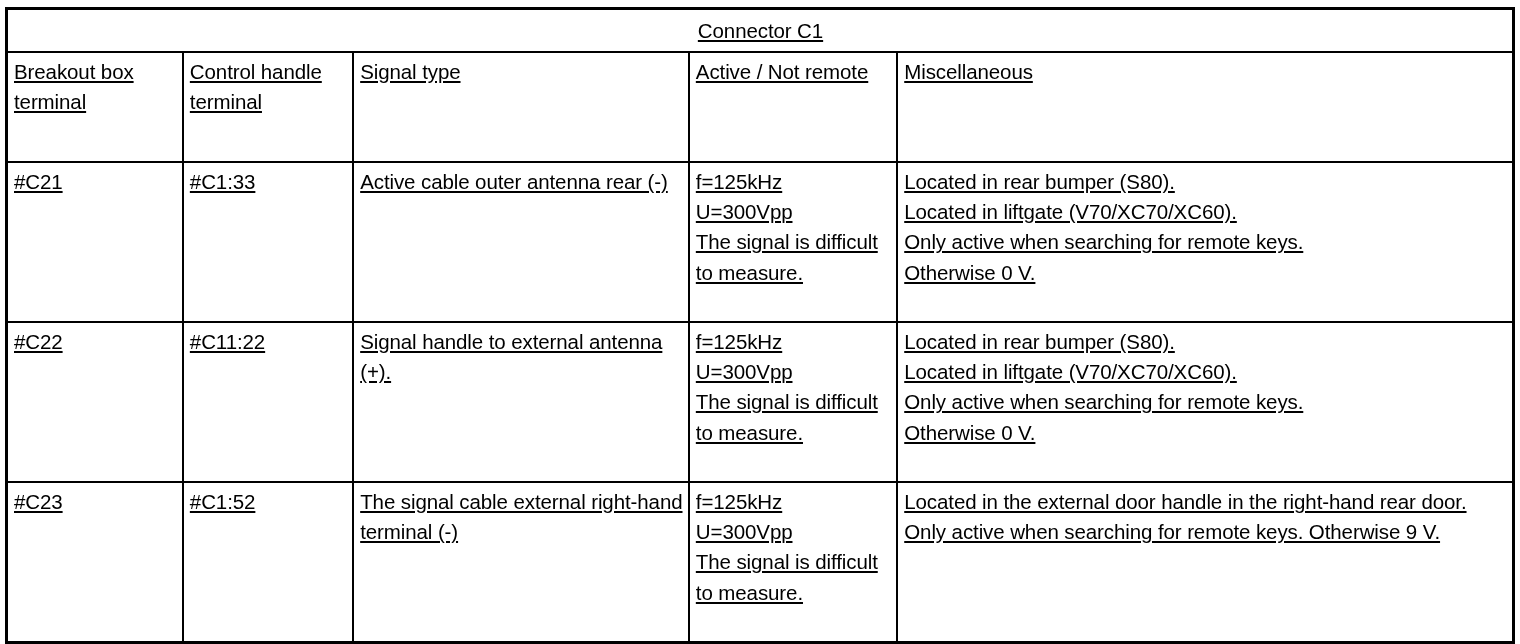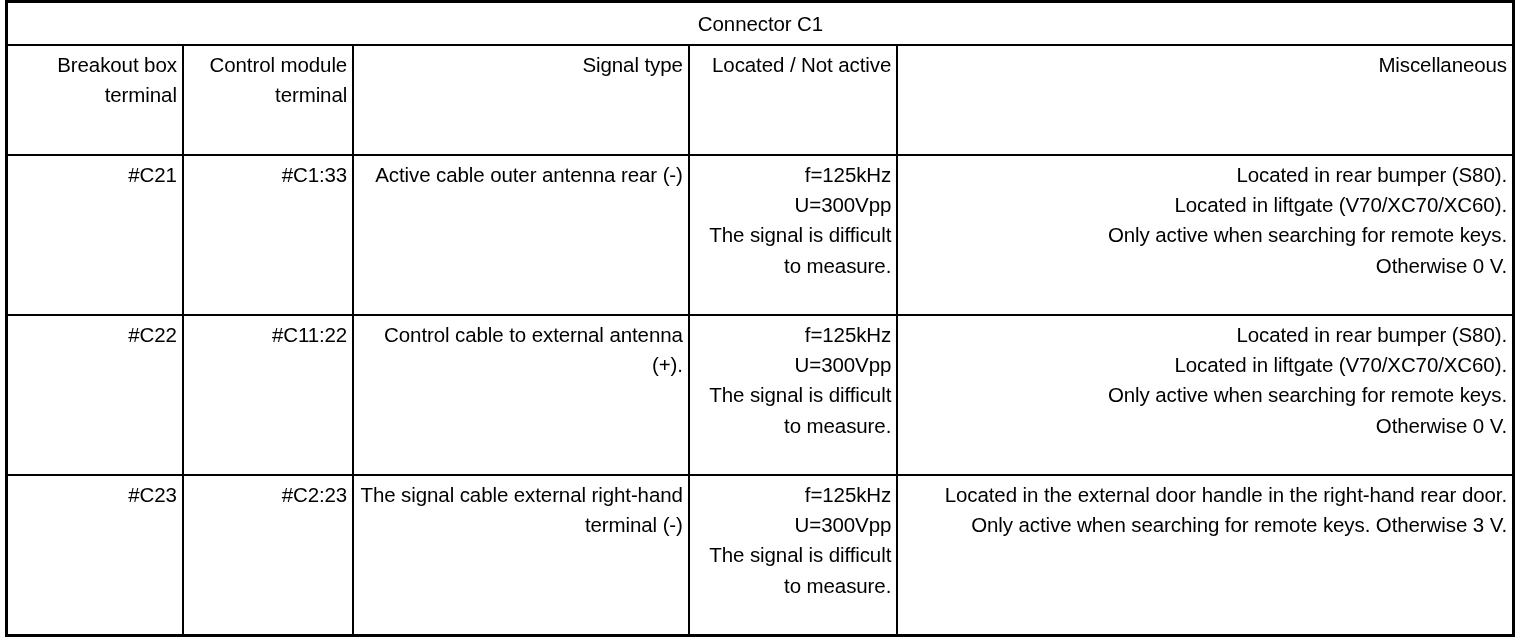--- a/index.html
+++ b/index.html
@@ -13,36 +13,37 @@
     height: 644px;
     font-family: "Liberation Sans", sans-serif;
     color: #000000;
     overflow: hidden;
   }
 
   .table-wrap {
     box-sizing: border-box;
     width: 1520px;
     height: 579px;
-    padding: 0 5px 4px 5px;
+    padding: 7px 5px 4px 5px;
+    text-decoration: underline;
   }
 
   table.spec-table {
     border-collapse: collapse;
     table-layout: fixed;
     width: 1510px;
     height: 636px;
     border: 3px solid #000000;
   }
 
   table.spec-table td,
   table.spec-table th {
     border: 2px solid #000000;
     vertical-align: top;
-    text-align: right;
+    text-align: left;
     padding: 4px 5px 4px 6px;
     font-size: 20.5px;
     line-height: 1.47;
     font-weight: normal;
     letter-spacing: -0.1px;
   }
 
   
   .title-cell {
     text-align: center !important;
@@ -88,55 +89,55 @@
       <col class="c-signal">
       <col class="c-active">
       <col class="c-misc">
     </colgroup>
     <thead>
       <tr class="r-title">
         <th class="title-cell" colspan="5">Connector C1</th>
       </tr>
       <tr class="r-header">
         <th class="hdr">Breakout box terminal</th>
-        <th class="hdr">Control module terminal</th>
+        <th class="hdr">Control handle terminal</th>
         <th class="hdr">Signal type</th>
-        <th class="hdr">Located / Not active</th>
+        <th class="hdr">Active / Not remote</th>
         <th class="hdr">Miscellaneous</th>
       </tr>
     </thead>
     <tbody>
       <tr class="r-data">
         <td>#C21</td>
         <td>#C1:33</td>
         <td>Active cable outer antenna rear (-)</td>
         <td class="nowrap-block">f=125kHz
 U=300Vpp
 The signal is difficult to measure.</td>
         <td class="nowrap-block">Located in rear bumper (S80).
 Located in liftgate (V70/XC70/XC60).
 Only active when searching for remote keys.
 Otherwise 0 V.</td>
       </tr>
       <tr class="r-data">
         <td>#C22</td>
         <td>#C11:22</td>
-        <td>Control cable to external antenna (+).</td>
+        <td>Signal handle to external antenna (+).</td>
         <td class="nowrap-block">f=125kHz
 U=300Vpp
 The signal is difficult to measure.</td>
         <td class="nowrap-block">Located in rear bumper (S80).
 Located in liftgate (V70/XC70/XC60).
 Only active when searching for remote keys.
 Otherwise 0 V.</td>
       </tr>
       <tr class="r-data">
         <td>#C23</td>
-        <td>#C2:23</td>
+        <td>#C1:52</td>
         <td>The signal cable external right-hand terminal (-)</td>
         <td class="nowrap-block">f=125kHz
 U=300Vpp
 The signal is difficult to measure.</td>
-        <td class="nowrap-block">Located in the external door handle in the right-hand rear door. Only active when searching for remote keys. Otherwise 3 V.</td>
+        <td class="nowrap-block">Located in the external door handle in the right-hand rear door. Only active when searching for remote keys. Otherwise 9 V.</td>
       </tr>
     </tbody>
   </table>
 </div>
 
 </body></html>

